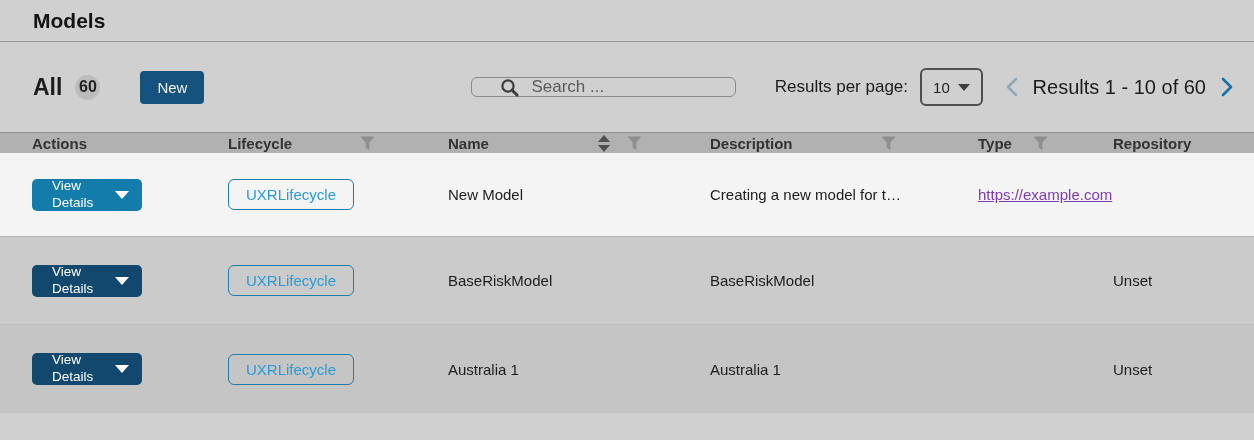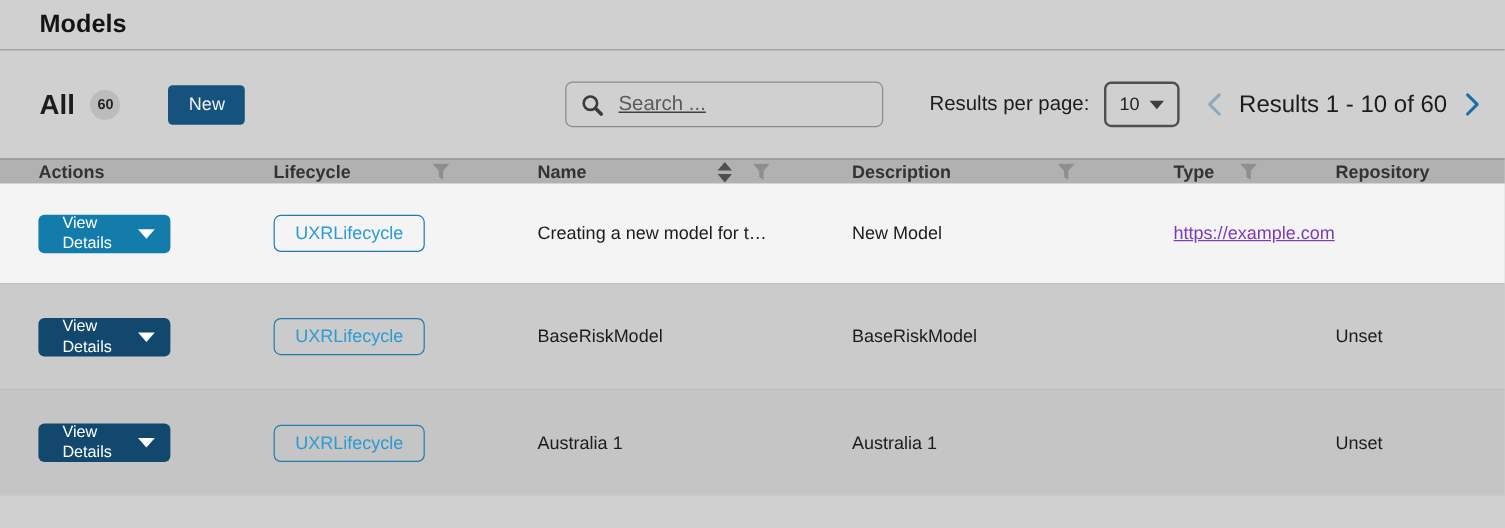--- a/index.html
+++ b/index.html
@@ -27,42 +27,41 @@
     align-items: center;
     padding: 0 16px 0 33px;
   }
   .filter-all { font-size: 23px; font-weight: bold; }
   .count-badge {
     margin-left: 13px;
     min-width: 25px; height: 25px;
     border-radius: 50%;
     background: #bcbcbc;
     display: inline-flex; align-items: center; justify-content: center;
-    font-size: 12px; font-weight: bold; color: #222;
+    font-size: 16px; font-weight: bold; color: #222;
   }
   .btn-new {
     margin-left: 40px;
     background: #15537e;
     color: #f2f2f2;
     border: none;
     border-radius: 4px;
     font-family: Liberation Sans, sans-serif;
     font-size: 15px;
     padding: 8px 17px;
     cursor: pointer;
   }
   .search-box {
     margin-left: 267px;
-    width: 292px; height: 38px;
+    width: 292px; height: 20px;
     border: 1px solid #8a8a8a;
     border-radius: 6px;
     display: flex; align-items: center;
-    padding: 0 10px 0 12px;
+    padding: 0 10px 0 28px;
     background: transparent;
-    text-decoration: underline;
   }
   .search-box svg { flex: 0 0 auto; }
   .search-input {
     border: none; outline: none; background: transparent;
     font-family: inherit; font-size: 17px; color: #3a3a3a;
     margin-left: 12px; width: 100%;
   }
   .search-input::placeholder { color: #5b5b5b; opacity: 1; }
 
   .rpp-label { margin-left: 39px; font-size: 17px; white-space: nowrap; }
@@ -254,24 +253,24 @@
   <div class="td">
     <button class="btn-view">
       <span>View Details</span>
       <span class="caret-down-white"></span>
     </button>
   </div>
   <div class="td">
     <button class="btn-lifecycle">UXRLifecycle</button>
   </div>
   <div class="td">
+      <span class="name-text">New Model</span>
+    </div>
+  <div class="td">
       <span class="desc-text">Creating a new model for t…</span>
-    </div>
-  <div class="td">
-      <span class="name-text">New Model</span>
     </div>
   <div class="td">
       <a class="repo-link" href="#">https://example.com</a>
     </div>
 </div>
 
 <div class="grid-row trow row-1">
   <div class="td">
     <button class="btn-view">
       <span>View Details</span>

